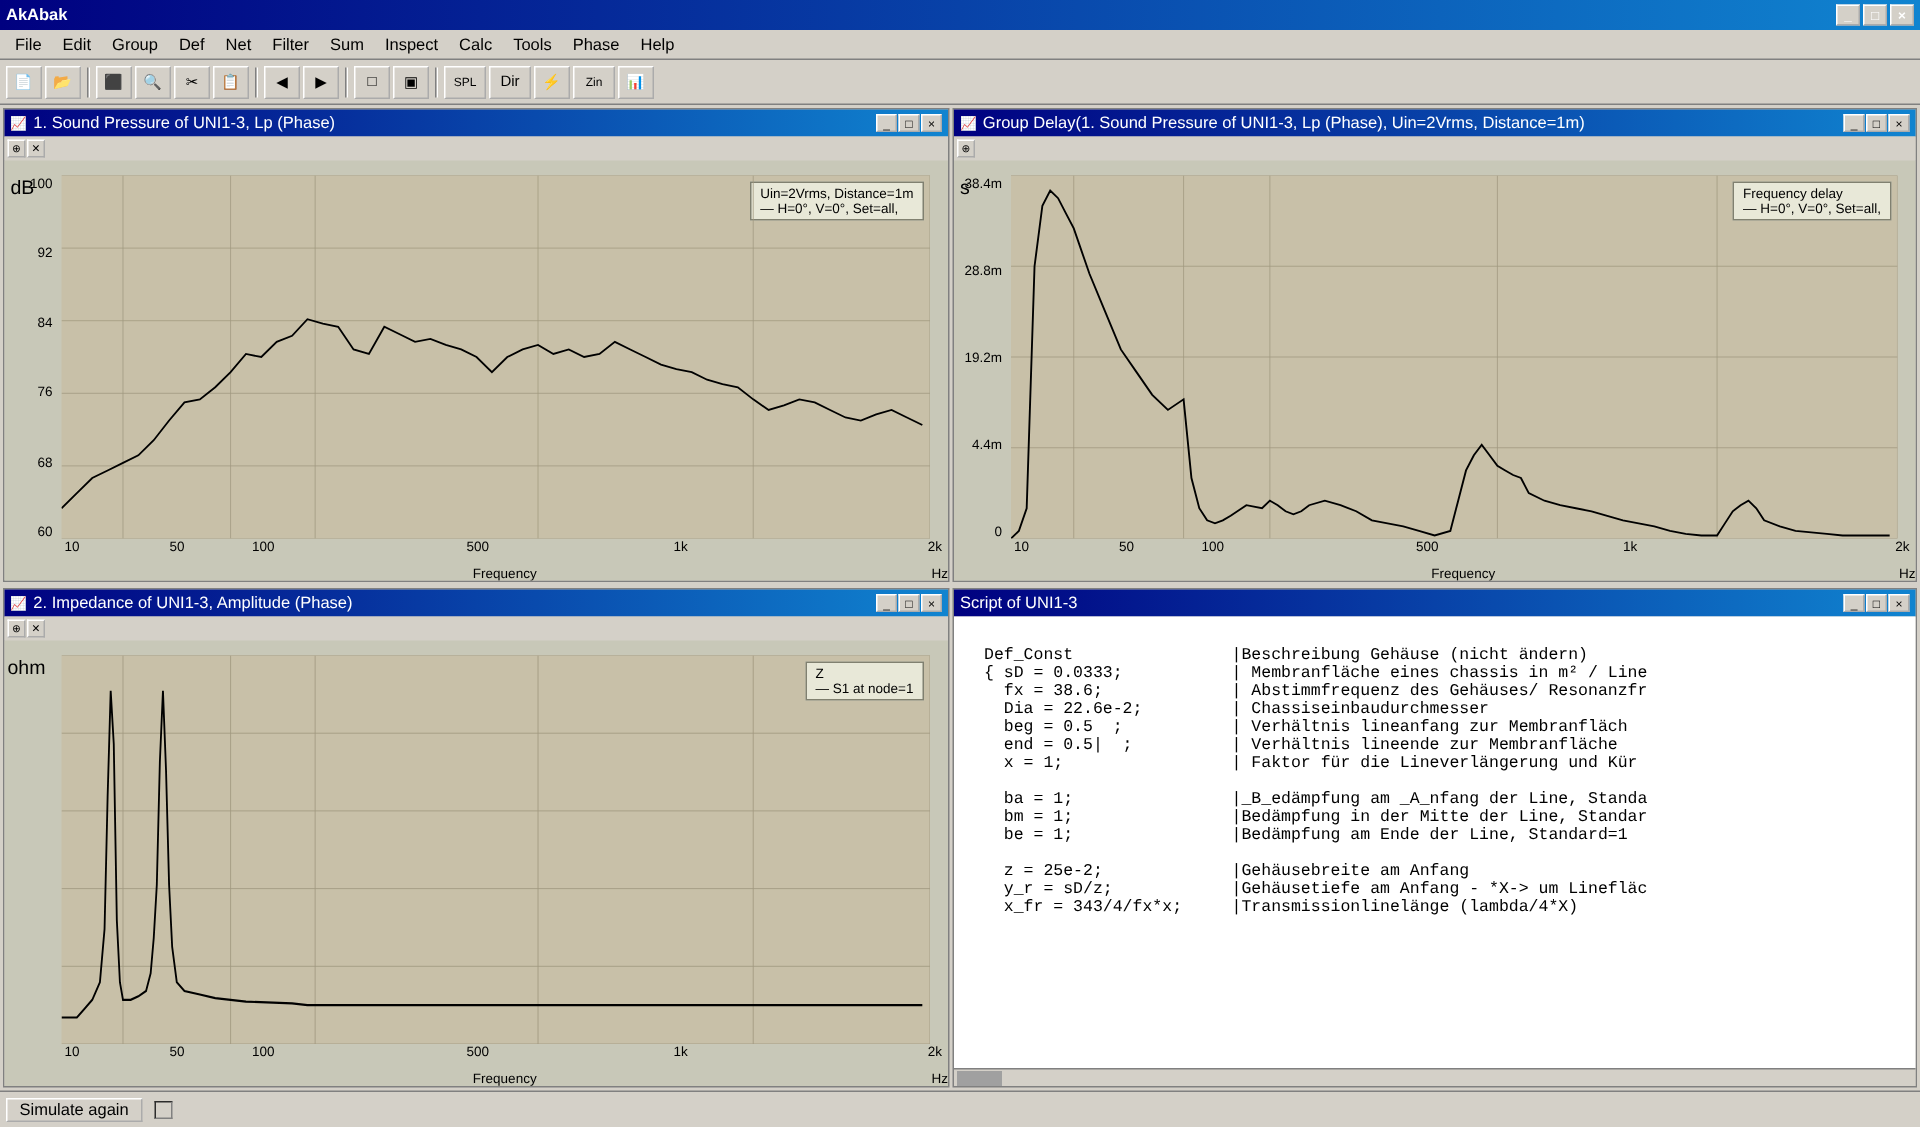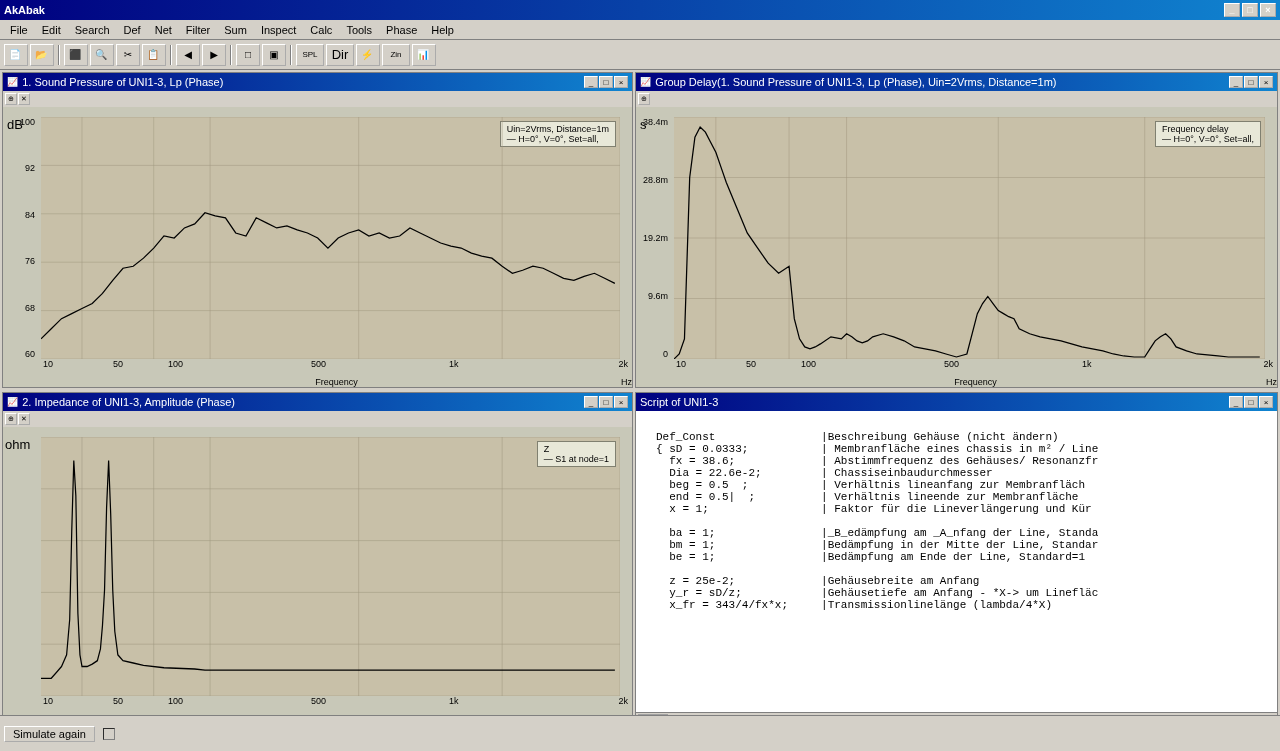--- a/index.html
+++ b/index.html
@@ -195,21 +195,21 @@
       font-family: 'Courier New', monospace;
       font-size: 11px;
       padding: 20px;
       overflow: auto;
       white-space: pre;
       color: #000;
     }
 
     
     .status-bar {
-      height: 36px;
+      height: 24px;
       background: #d4d0c8;
       border-top: 1px solid #808080;
       display: flex;
       align-items: center;
       padding: 0 4px;
       font-size: 11px;
       position: absolute;
       bottom: 0;
       left: 0;
       right: 0;
@@ -265,21 +265,21 @@
   <div class="title-bar-controls">
     <div class="title-bar-btn">_</div>
     <div class="title-bar-btn">□</div>
     <div class="title-bar-btn">×</div>
   </div>
 </div>
 
 <div class="menu-bar">
   <span class="menu-item">File</span>
   <span class="menu-item">Edit</span>
-  <span class="menu-item">Search</span>
+  <span class="menu-item">Group</span>
   <span class="menu-item">Def</span>
   <span class="menu-item">Net</span>
   <span class="menu-item">Filter</span>
   <span class="menu-item">Sum</span>
   <span class="menu-item">Inspect</span>
   <span class="menu-item">Calc</span>
   <span class="menu-item">Tools</span>
   <span class="menu-item">Phase</span>
   <span class="menu-item">Help</span>
 </div>
@@ -293,21 +293,21 @@
   <div class="toolbar-btn">✂</div>
   <div class="toolbar-btn">📋</div>
   <div class="toolbar-separator"></div>
   <div class="toolbar-btn">◀</div>
   <div class="toolbar-btn">▶</div>
   <div class="toolbar-separator"></div>
   <div class="toolbar-btn">□</div>
   <div class="toolbar-btn">▣</div>
   <div class="toolbar-separator"></div>
   <div class="toolbar-btn" style="font-size:8px;width:28px;">SPL</div>
-  <div class="toolbar-btn" style="font-size:13px;width:28px;">Dir</div>
+  <div class="toolbar-btn" style="font-size:10px;width:28px;">Dir</div>
   <div class="toolbar-btn">⚡</div>
   <div class="toolbar-btn" style="font-size:8px;width:28px;">Zin</div>
   <div class="toolbar-btn">📊</div>
 </div>
 
 <div class="main-area">
 
   <div class="panel" style="grid-column:1;grid-row:1;">
     <div class="panel-titlebar">
       <span style="display:flex;align-items:center;gap:4px;">
@@ -389,21 +389,21 @@
       </div>
     </div>
     <div class="panel-small-bar">
       <div class="small-btn">⊕</div>
     </div>
     <div class="chart-container">
       <div class="y-axis">
         <span>38.4m</span>
         <span>28.8m</span>
         <span>19.2m</span>
-        <span>9.6m</span>
+        <span>4.4m</span>
         <span>0</span>
       </div>
       <span class="chart-label" style="left:4px;top:10px;">s</span>
 
       <div class="chart-inner">
         <div style="position:absolute;top:4px;right:4px;background:#e8e8d8;border:1px solid #808070;padding:2px 6px;font-size:9px;">
           <div>Frequency delay</div>
           <div>— H=0°, V=0°, Set=all,</div>
         </div>
         <svg class="chart-svg" viewBox="0 0 565 240" preserveAspectRatio="none">

